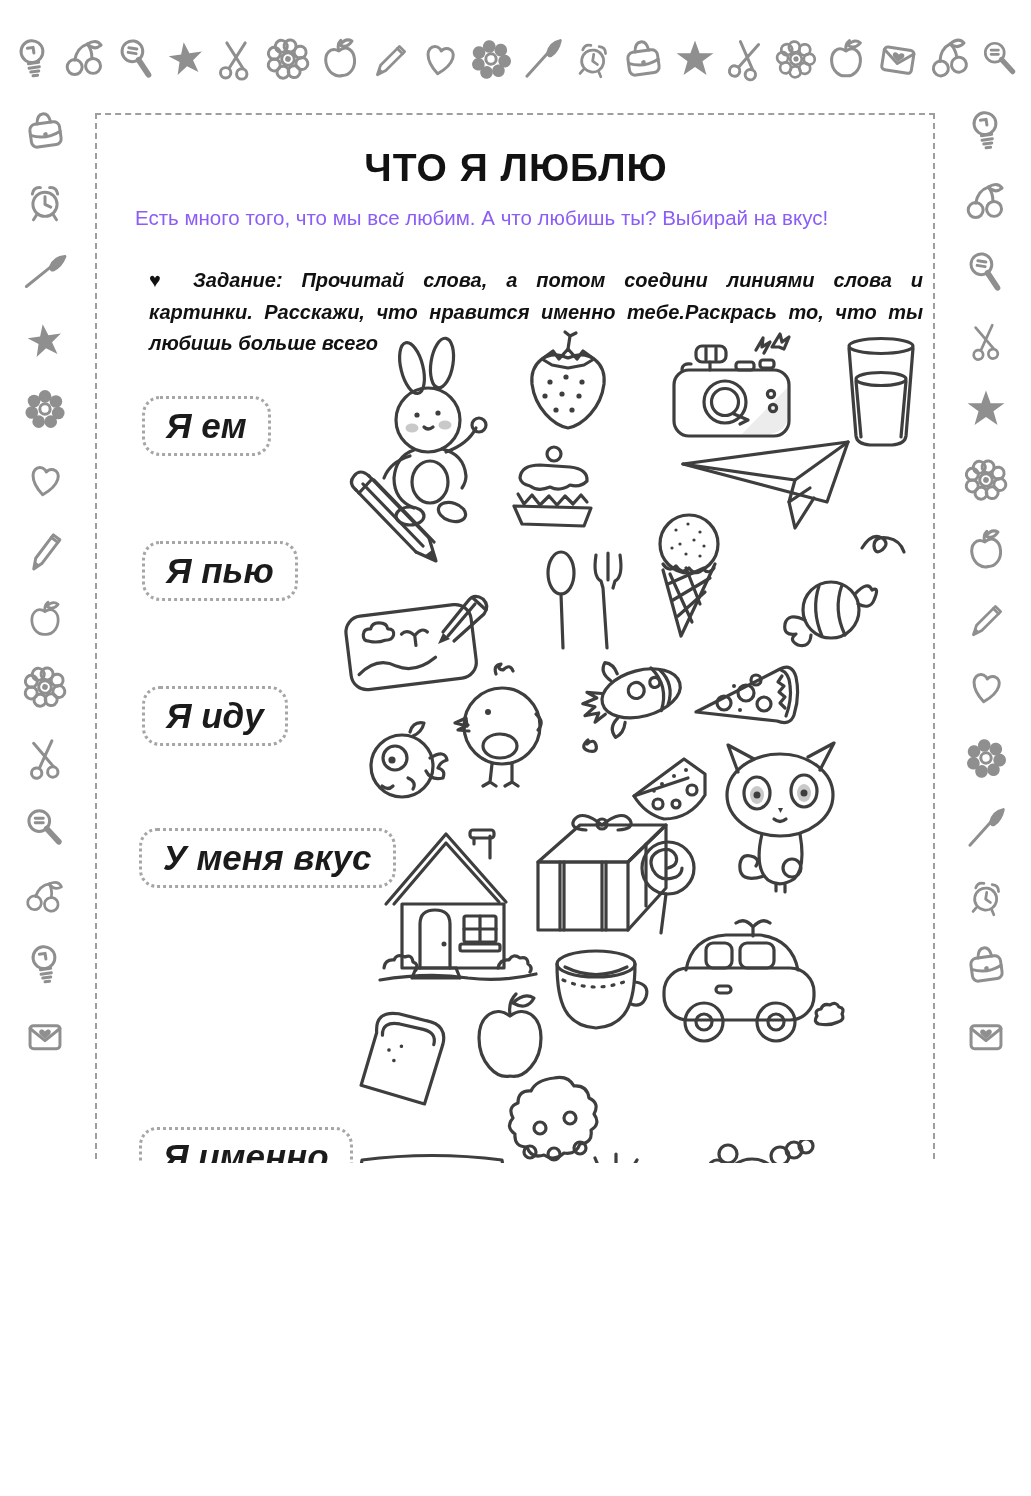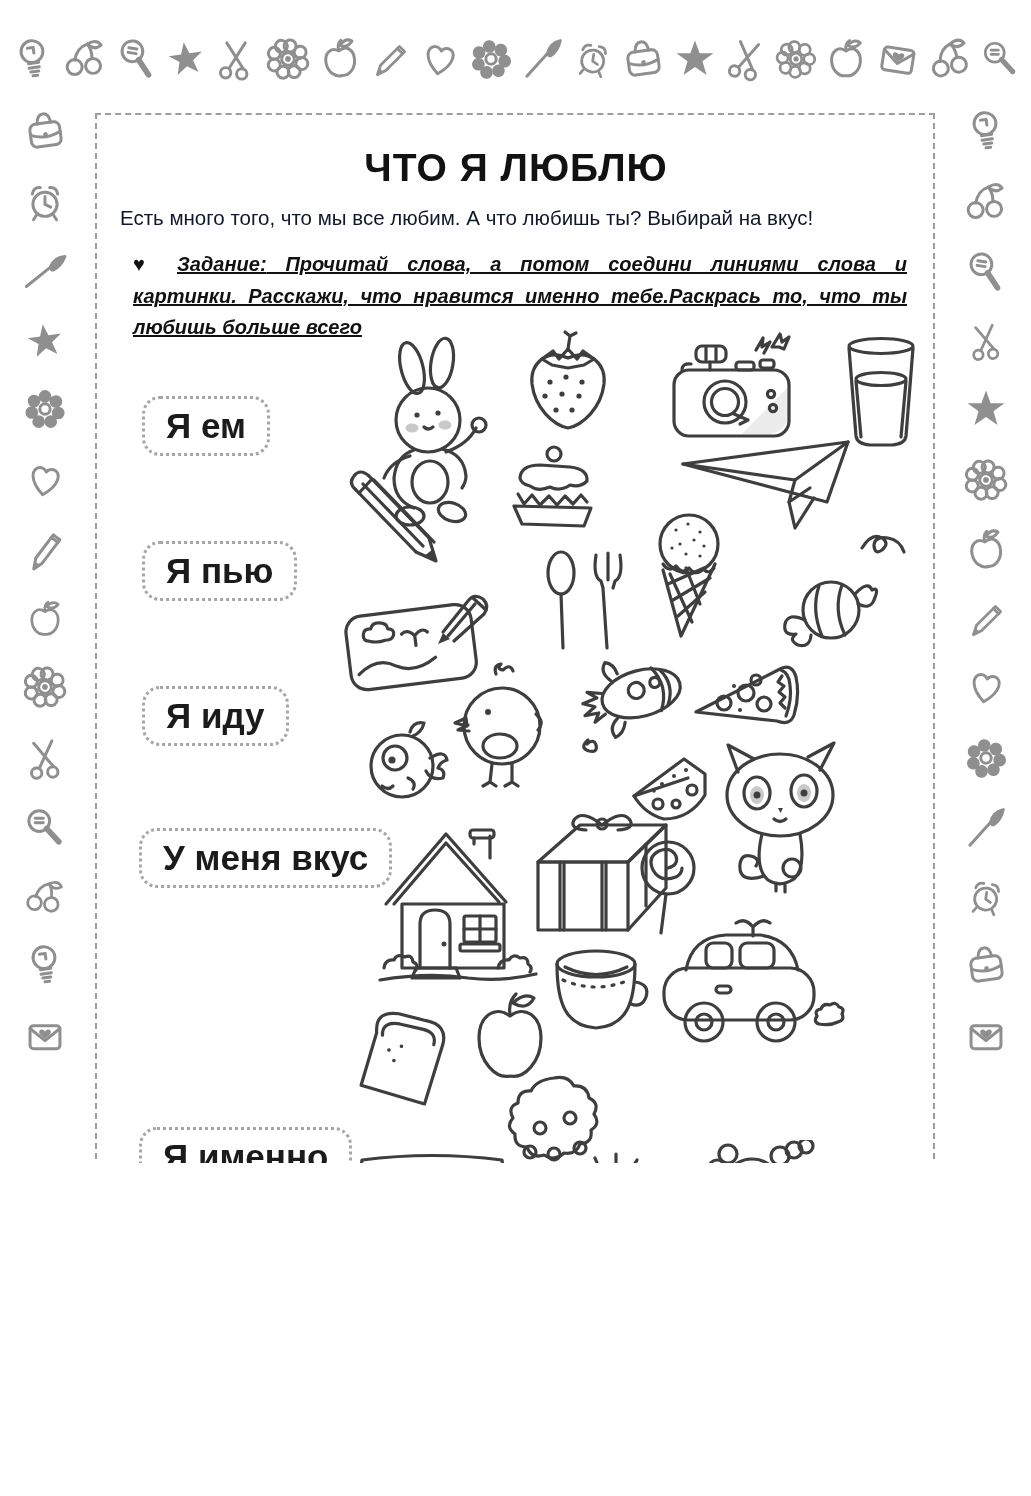--- a/index.html
+++ b/index.html
@@ -17,27 +17,27 @@
              stroke-linecap:round;stroke-linejoin:round;display:block;}
   .bicon:nth-child(3n) svg{transform:rotate(9deg);}
   .bicon:nth-child(3n+1) svg{transform:rotate(-8deg);}
   .bicon:nth-child(4n) svg{width:42px;height:42px;}
 
   
   .content-frame{position:absolute;left:95px;top:113px;width:840px;height:1276px;
                  border:2px dashed #9e9e9e;box-sizing:border-box;}
   .title{position:absolute;left:95px;top:146px;width:842px;text-align:center;
          font-size:39px;font-weight:800;color:#121212;letter-spacing:1px;margin:0;}
-  .intro{position:absolute;left:120px;top:206px;width:780px;font-size:20.5px;
-         color:#0f172a;margin:0;}
+  .intro{position:absolute;left:135px;top:206px;width:780px;font-size:20.5px;
+         color:#8b5cf6;margin:0;}
   .task{position:absolute;left:133px;top:249px;width:774px;font-size:20px;line-height:1.58;
-        font-weight:700;font-style:italic;color:#111;margin:0;text-align:justify;text-decoration:underline;}
+        font-weight:700;font-style:italic;color:#111;margin:16px;text-align:justify;}
   .task .task-bullet{display:inline-block;width:44px;font-style:normal;}
   .wbox{position:absolute;border:3px dotted #a6a6a6;border-radius:18px;
-        padding:7px 21px;font-size:35px;font-weight:700;color:#1b1b1b;white-space:nowrap;}
+        padding:7px 21px;font-size:35px;font-weight:700;color:#1b1b1b;white-space:nowrap;font-style:italic;}
   .art{position:absolute;}
   .art svg{display:block;stroke:#3e3e3e;fill:none;stroke-width:3.2;
            stroke-linecap:round;stroke-linejoin:round;}
   .pagenum{position:absolute;left:790px;top:1338px;width:120px;text-align:right;
            font-size:25px;font-weight:700;color:#4e4e4e;}
 </style>
 </head>
 <body>
 
 <div class="page">

